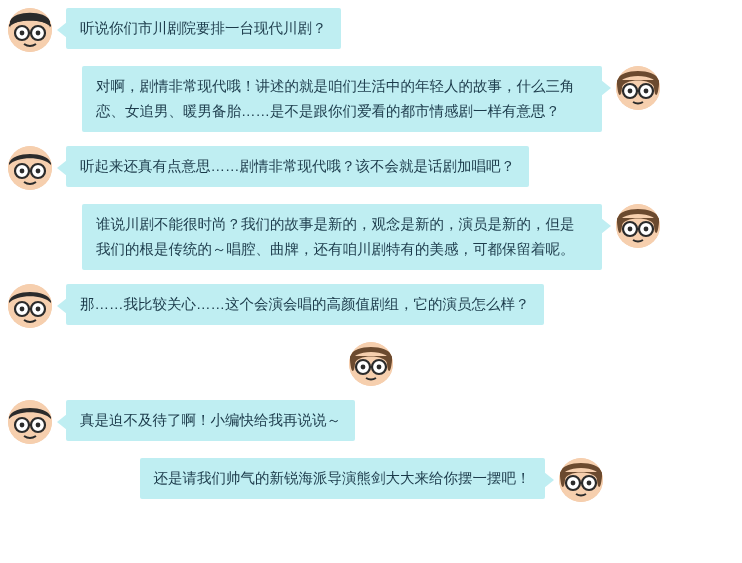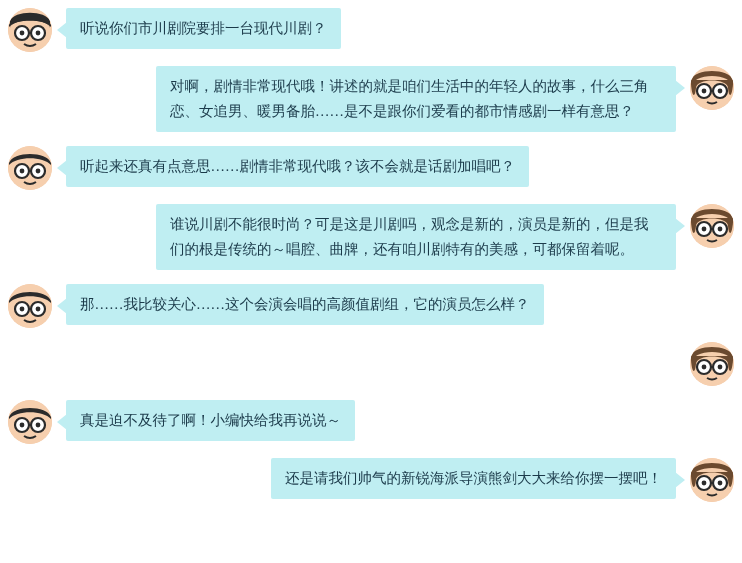--- a/index.html
+++ b/index.html
@@ -19,27 +19,26 @@
     height: 563px;
     box-sizing: border-box;
     padding: 8px 0 0 0;
   }
   .row {
     display: flex;
     align-items: flex-start;
     margin-bottom: 14px;
     padding: 0 8px;
     box-sizing: border-box;
-    font-family: Liberation Serif, serif;
   }
   .row.left {
     justify-content: flex-start;
   }
   .row.right {
-    justify-content: flex-end;
+    justify-content: center;
   }
   .avatar {
     width: 44px;
     height: 44px;
     border-radius: 50%;
     flex: 0 0 44px;
     position: relative;
     overflow: hidden;
     background: #f3c9a8;
   }
@@ -142,21 +141,21 @@
         <path d="M16 36 Q22 40 28 36" stroke="#2b2b2b" stroke-width="2" fill="none"></path>
       </svg>
     </div>
     <div class="bubble">
       <span>听起来还真有点意思……剧情非常现代哦？该不会就是话剧加唱吧？</span>
     </div>
   </div>
 
   <div class="row right">
     <div class="bubble wide">
-      <span>谁说川剧不能很时尚？可是这是川剧吗，观念是新的，演员是新的，但是我们的根是传统的～唱腔、曲牌，还有咱川剧特有的美感，可都保留着呢。</span>
+      <span>谁说川剧不能很时尚？我们的故事是新的，观念是新的，演员是新的，但是我们的根是传统的～唱腔、曲牌，还有咱川剧特有的美感，可都保留着呢。</span>
     </div>
     <div class="avatar">
       <svg width="44" height="44" viewBox="0 0 44 44">
         <circle cx="22" cy="22" r="22" fill="#f6cfae"></circle>
         <path d="M1 22 C1 6, 43 6, 43 22 L43 14 C39 2, 5 2, 1 14 Z" fill="#6b4a2f"></path>
         <path d="M1 14 C1 30, 5 34, 6 22 C6 12, 38 12, 38 22 C39 34, 43 30, 43 14 Z" fill="#6b4a2f"></path>
         <circle cx="14" cy="25" r="7" fill="#ffffff" stroke="#2b2b2b" stroke-width="2.2"></circle>
         <circle cx="30" cy="25" r="7" fill="#ffffff" stroke="#2b2b2b" stroke-width="2.2"></circle>
         <line x1="21" y1="25" x2="23" y2="25" stroke="#2b2b2b" stroke-width="2.2"></line>
         <circle cx="14" cy="25" r="2.4" fill="#2b2b2b"></circle>

